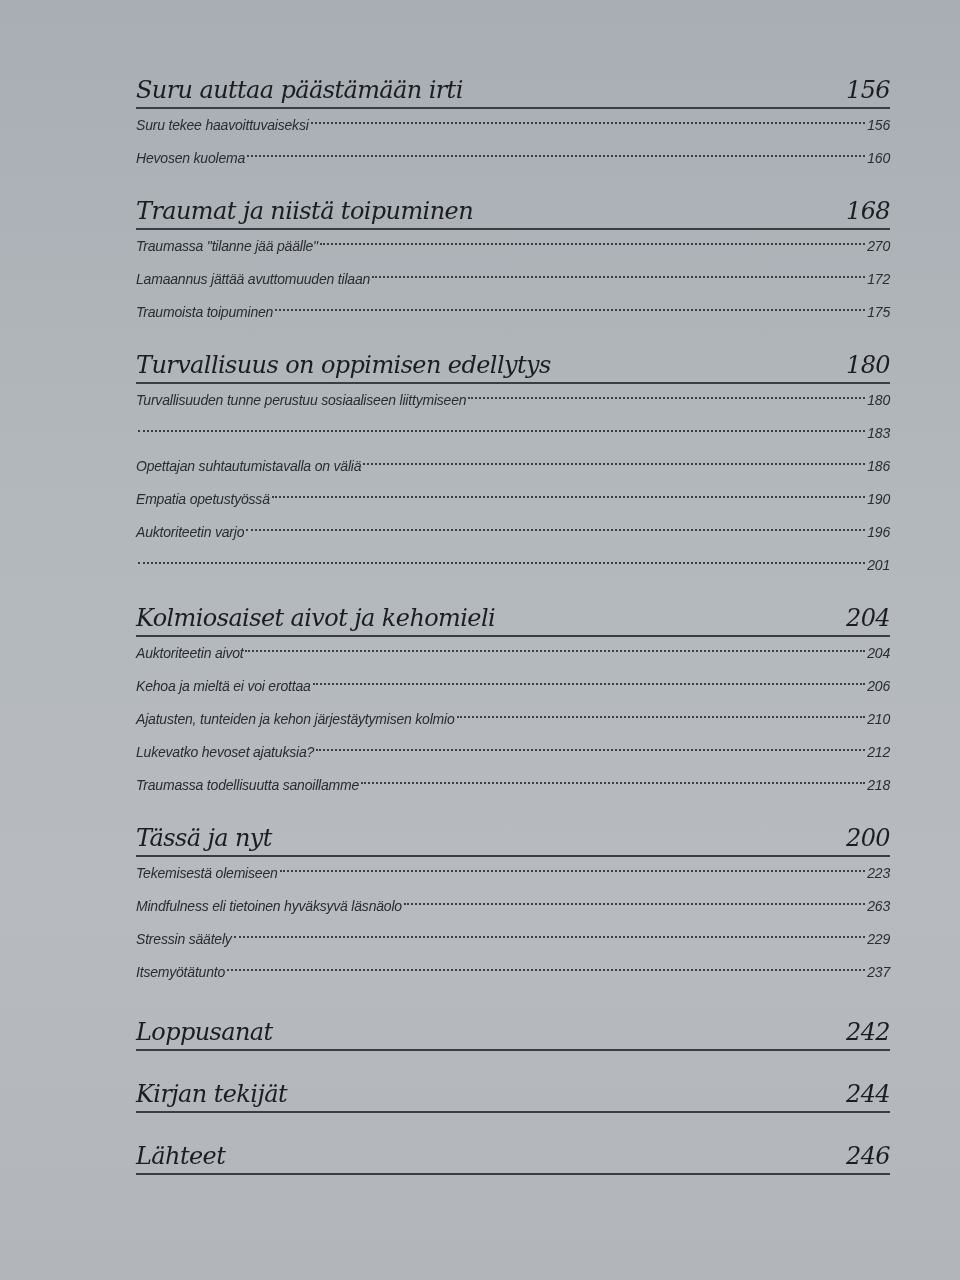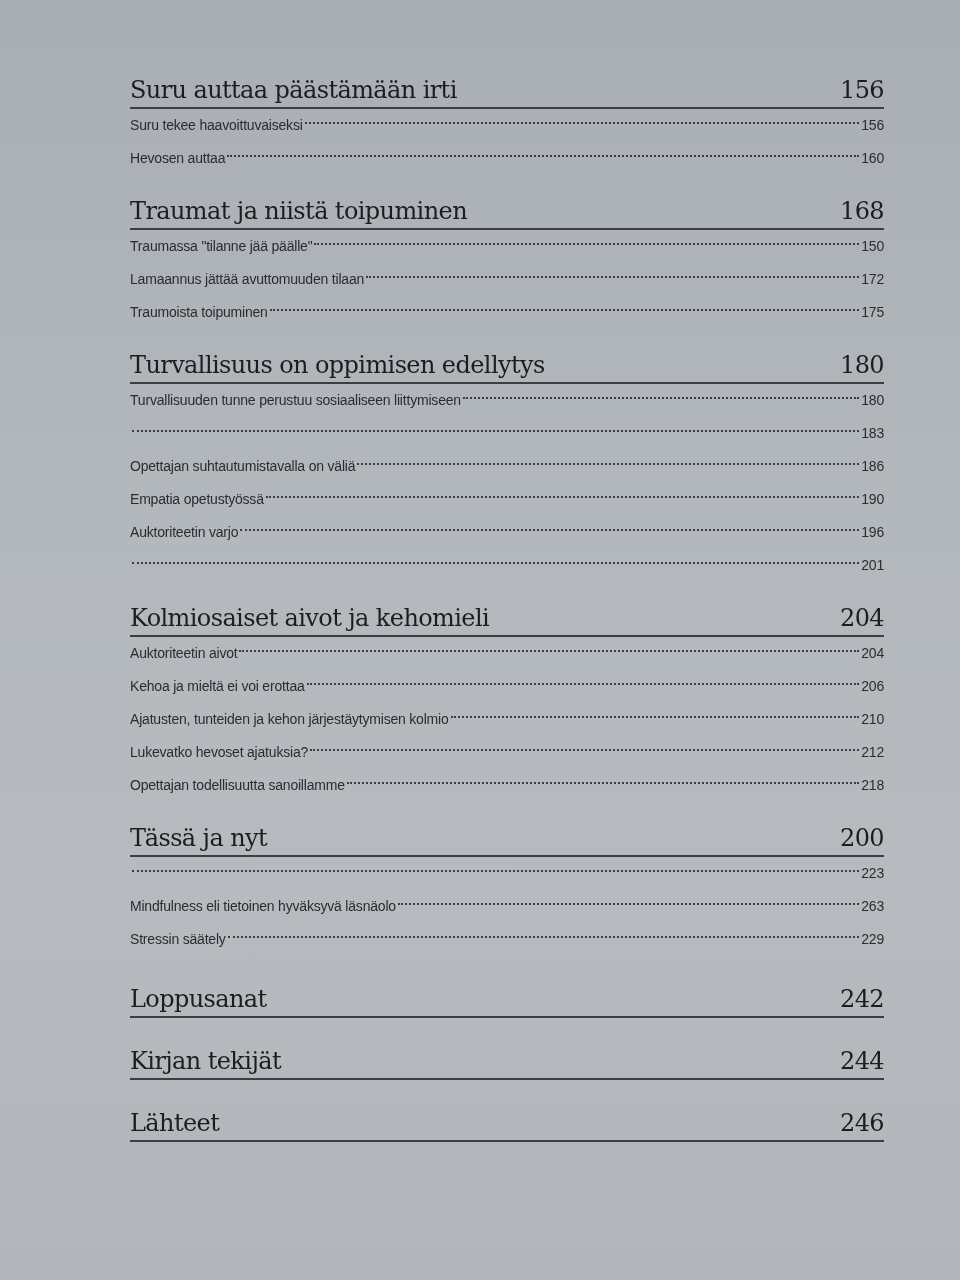--- a/index.html
+++ b/index.html
@@ -1,21 +1,21 @@
 <!DOCTYPE html>
 <html><head>
   <meta charset="utf-8">
   <style>
     html, body { margin: 0; padding: 0; }
     body {
       width: 960px; height: 1280px; overflow: hidden;
       background: linear-gradient(180deg, #a9aeb4 0%, #b3b8bd 40%, #b7bbc0 70%, #b2b6bb 100%);
       color: #1e2024;
     }
-    .page { position: absolute; left: 130px; top: 74px; width: 754px; }
+    .page { position: absolute; left: 136px; top: 74px; width: 754px; font-style: italic; }
     .section { margin-bottom: 0; }
     .chapter {
       display: flex; justify-content: space-between; align-items: baseline;
       font-family: "DejaVu Serif", serif; font-size: 24px; letter-spacing: -0.6px;
       height: 33px; line-height: 33px; border-bottom: 2px solid #3a3d42;
       color: #1b1d21; font-weight: normal;
     }
     .entry {
       display: flex; align-items: baseline;
       font-family: "Liberation Sans", sans-serif; font-size: 14px; letter-spacing: -0.2px;
@@ -38,36 +38,36 @@
     <div class="chapter">
       <span>Suru auttaa päästämään irti</span>
       <span>156</span>
     </div>
     <div class="entry">
         <span class="label">Suru tekee haavoittuvaiseksi</span>
         <span class="dots"></span>
         <span class="page-num">156</span>
       </div>
     <div class="entry">
-        <span class="label">Hevosen auttaa</span>
+        <span class="label">Hevosen kuolema</span>
         <span class="dots"></span>
         <span class="page-num">160</span>
       </div>
   </div>
   <div class="gap-sm"></div>
 
   <div class="section">
     <div class="chapter">
       <span>Traumat ja niistä toipuminen</span>
       <span>168</span>
     </div>
     <div class="entry">
         <span class="label">Traumassa "tilanne jää päälle"</span>
         <span class="dots"></span>
-        <span class="page-num">150</span>
+        <span class="page-num">270</span>
       </div>
     <div class="entry">
         <span class="label">Lamaannus jättää avuttomuuden tilaan</span>
         <span class="dots"></span>
         <span class="page-num">172</span>
       </div>
     <div class="entry">
         <span class="label">Traumoista toipuminen</span>
         <span class="dots"></span>
         <span class="page-num">175</span>
@@ -130,45 +130,51 @@
         <span class="label">Ajatusten, tunteiden ja kehon järjestäytymisen kolmio</span>
         <span class="dots"></span>
         <span class="page-num">210</span>
       </div>
     <div class="entry">
         <span class="label">Lukevatko hevoset ajatuksia?</span>
         <span class="dots"></span>
         <span class="page-num">212</span>
       </div>
     <div class="entry">
-        <span class="label">Opettajan todellisuutta sanoillamme</span>
+        <span class="label">Traumassa todellisuutta sanoillamme</span>
         <span class="dots"></span>
         <span class="page-num">218</span>
       </div>
   </div>
   <div class="gap-sm"></div>
 
   <div class="section">
     <div class="chapter">
       <span>Tässä ja nyt</span>
       <span>200</span>
     </div>
     <div class="entry">
+        <span class="label">Tekemisestä olemiseen</span>
         <span class="dots"></span>
         <span class="page-num">223</span>
       </div>
     <div class="entry">
         <span class="label">Mindfulness eli tietoinen hyväksyvä läsnäolo</span>
         <span class="dots"></span>
         <span class="page-num">263</span>
       </div>
     <div class="entry">
         <span class="label">Stressin säätely</span>
         <span class="dots"></span>
         <span class="page-num">229</span>
+      </div>
+    <div class="entry">
+        <span class="label">Itsemyötätunto</span>
+        <span class="dots"></span>
+        <span class="page-num">237</span>
       </div>
   </div>
   <div class="gap-lg"></div>
 
   <div class="chapter">
     <span>Loppusanat</span>
     <span>242</span>
   </div>
   <div class="gap-lg"></div>
   <div class="chapter">

